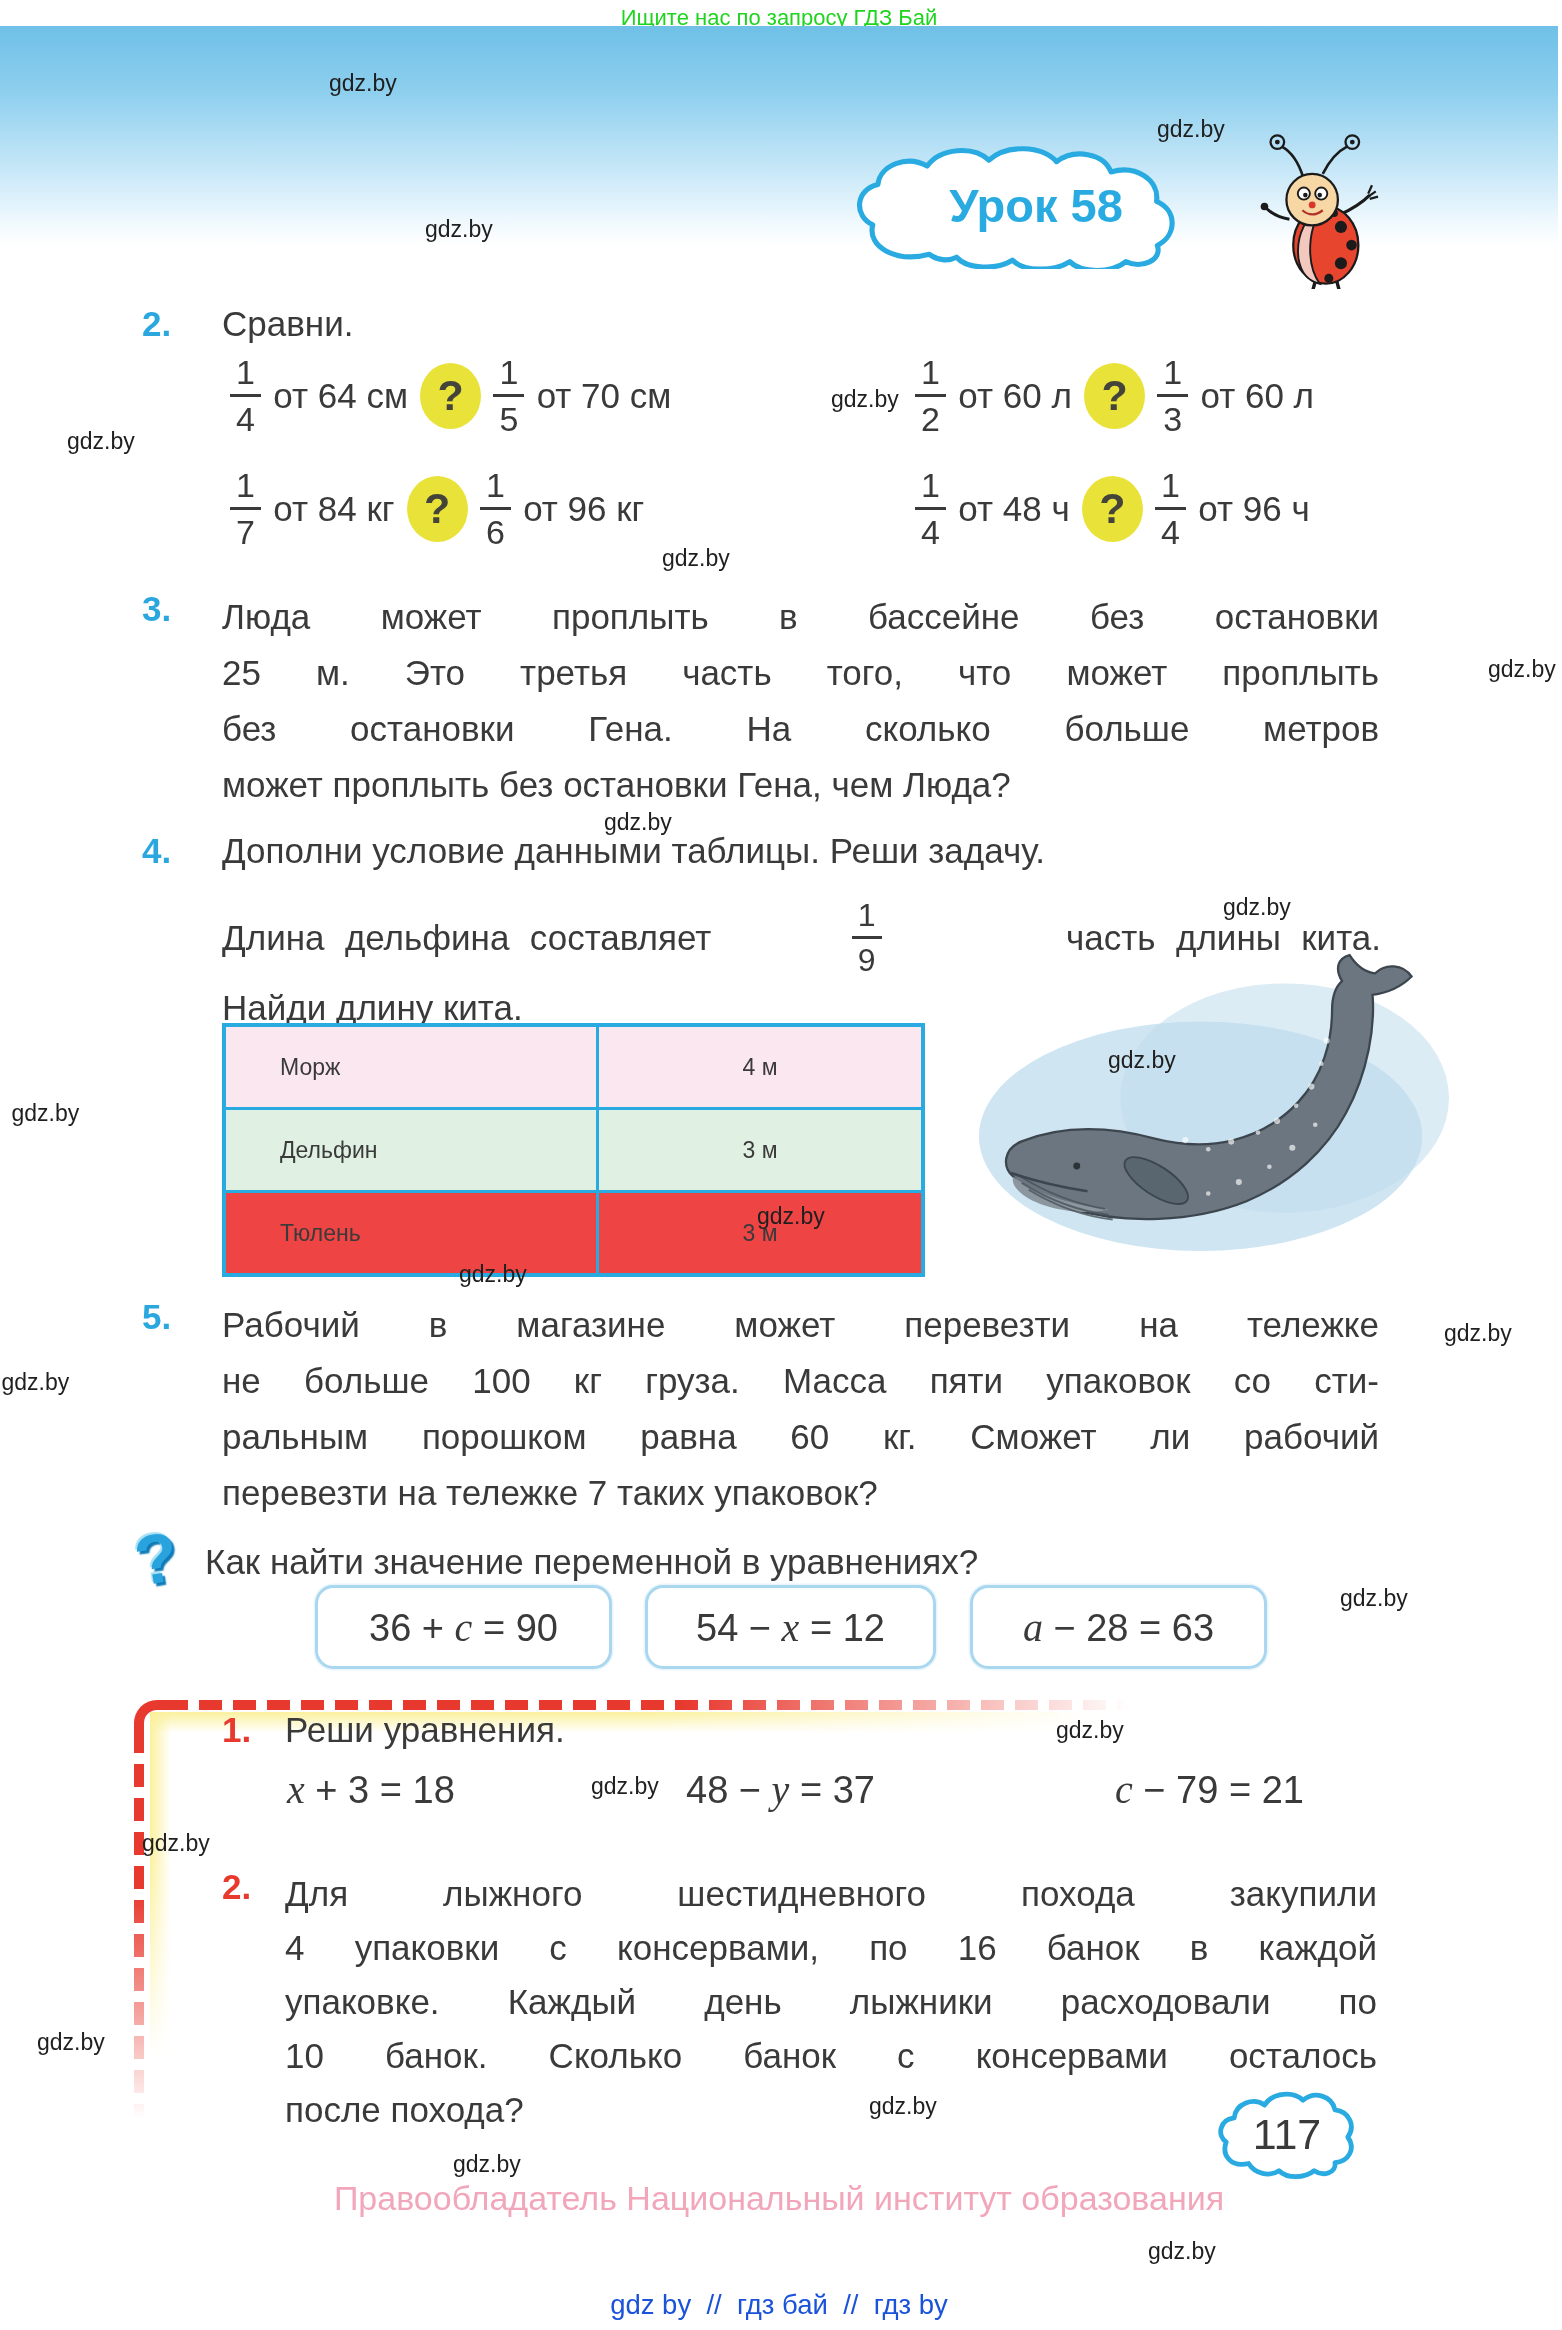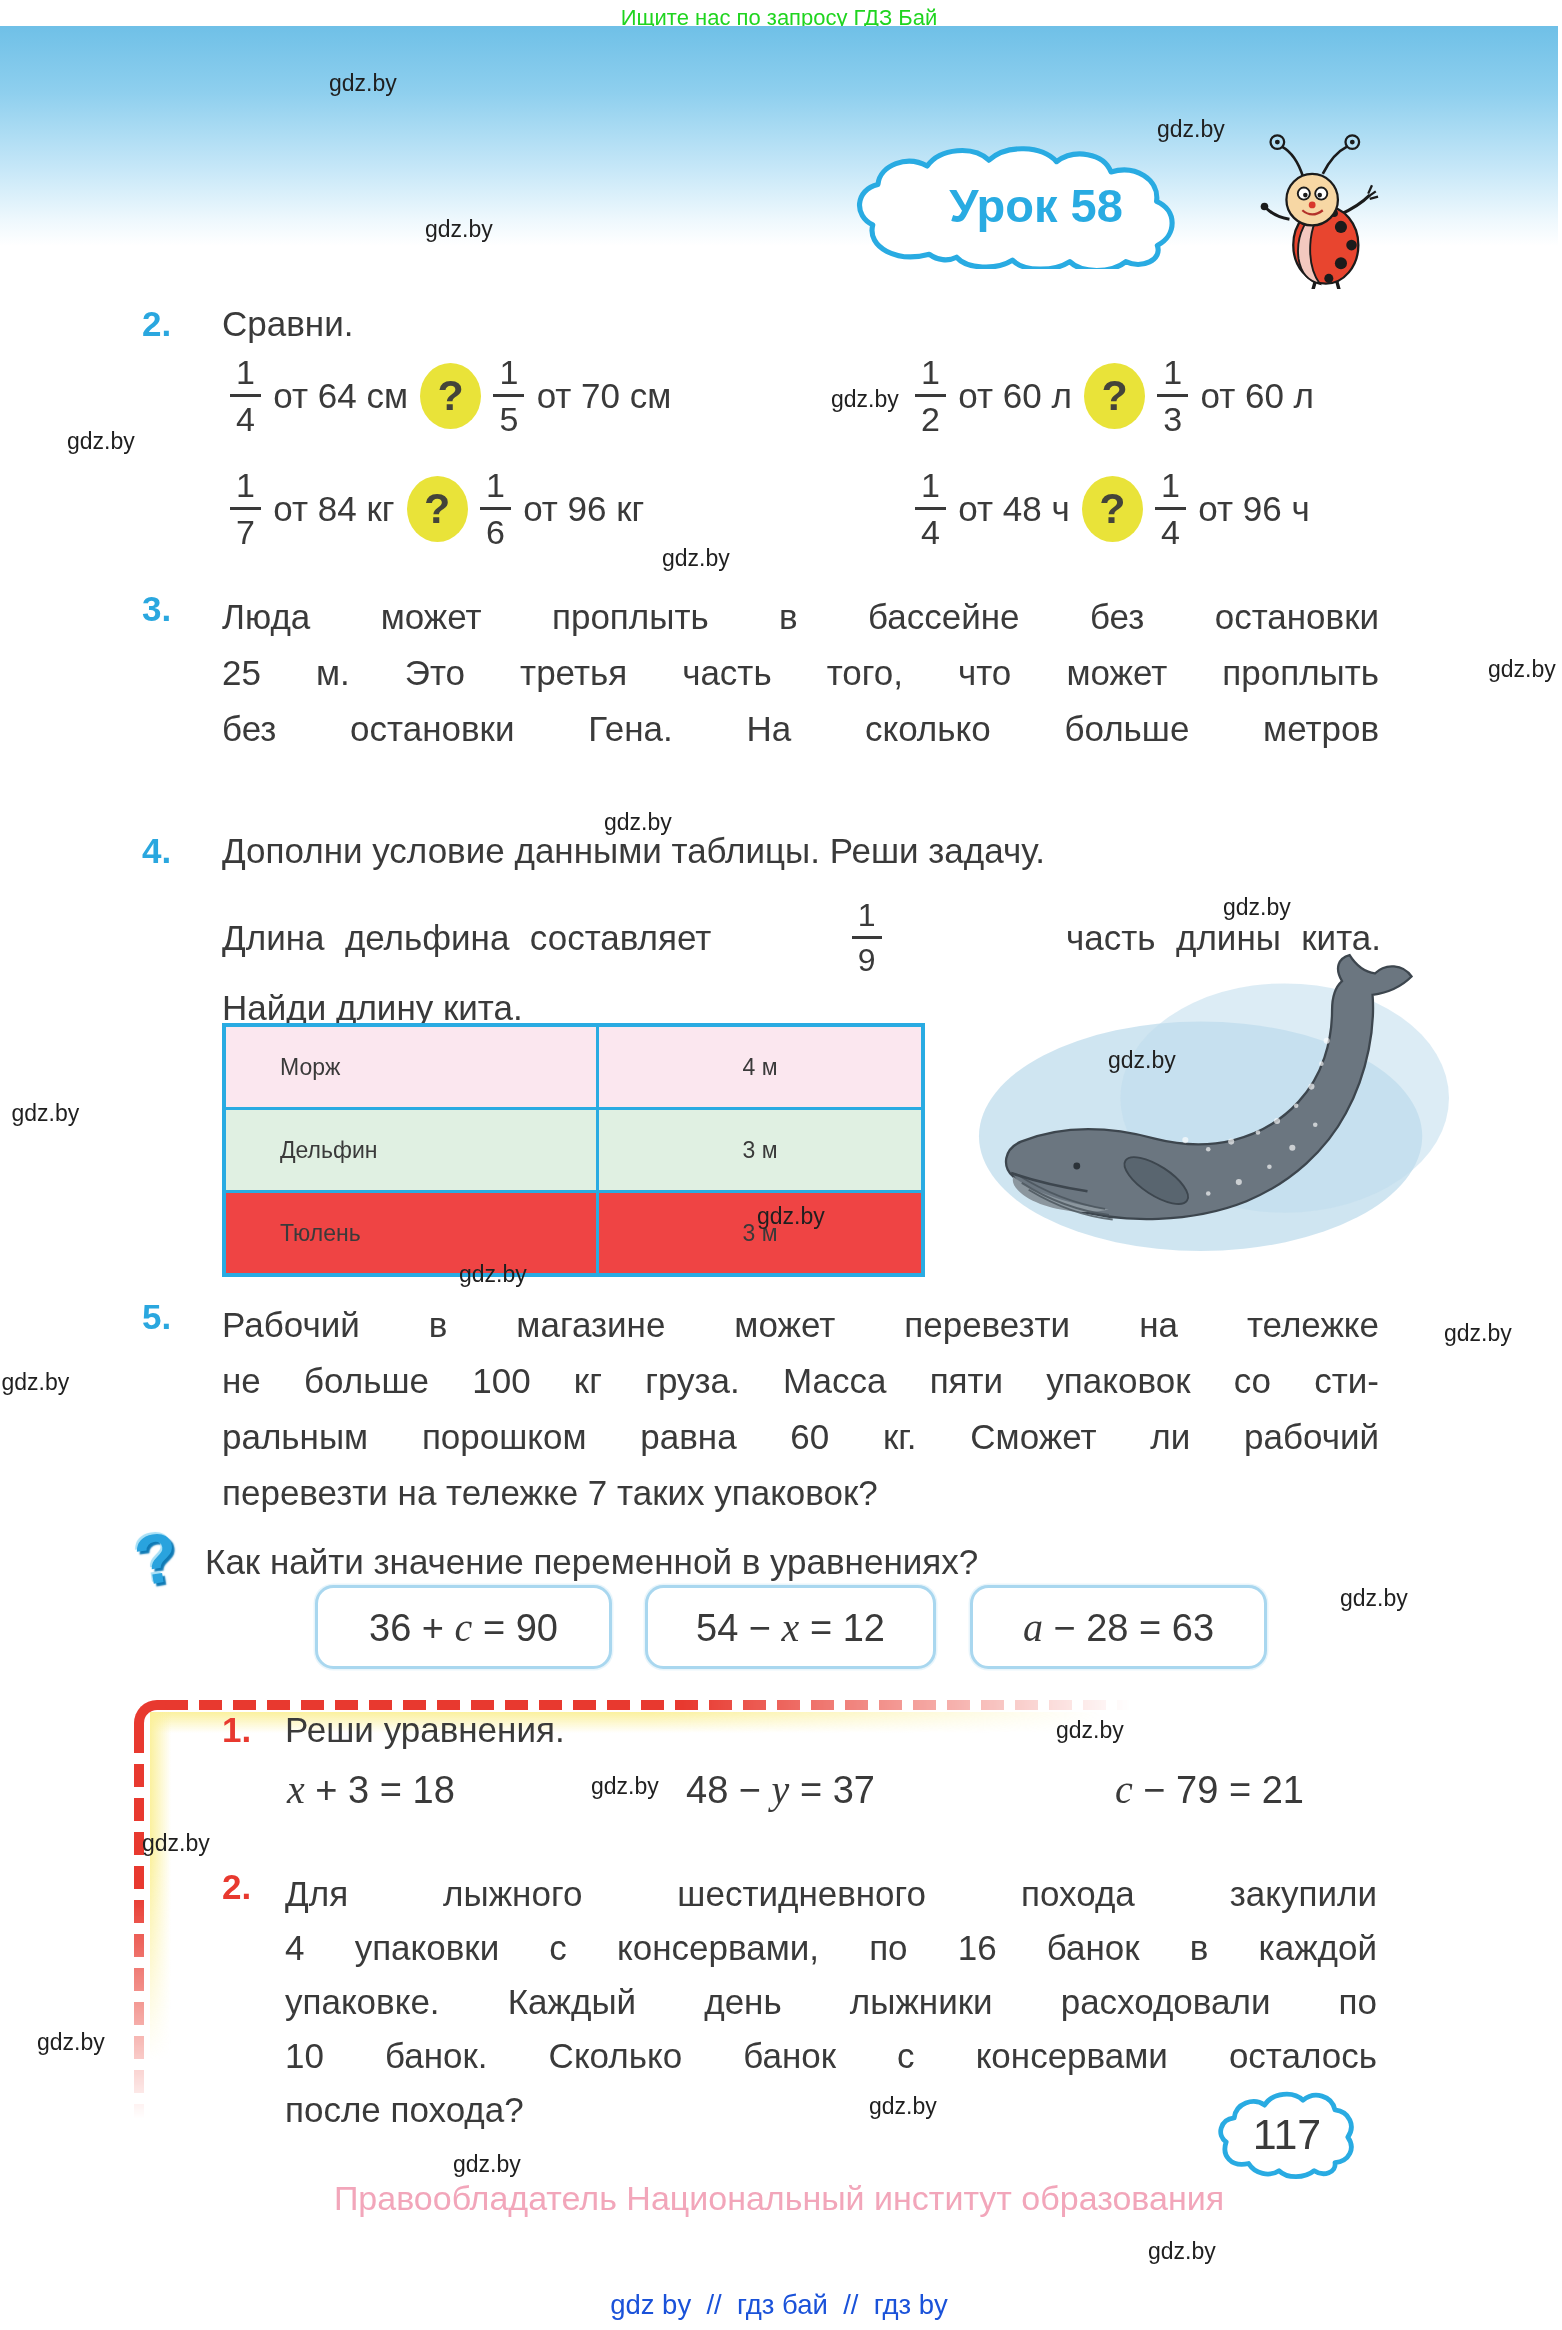--- a/index.html
+++ b/index.html
@@ -180,20 +180,21 @@
         <span class="fd">4</span>
       </span>
     <span>от 96 ч</span>
   </div>
 
   <div class="abs bnum" style="left:142px;top:589px;">3.</div>
   <div class="abs para" style="left:222px;top:589px;width:1157px;">
     <div class="jline">Люда может проплыть в бассейне без остановки</div>
     <div class="jline">25 м. Это третья часть того, что может проплыть</div>
     <div class="jline">без остановки Гена. На сколько больше метров</div>
+    <div class="jlast">может проплыть без остановки Гена, чем Люда?</div>
   </div>
 
   <div class="abs bnum" style="left:142px;top:831px;">4.</div>
   <div class="abs ttl" style="left:222px;top:831px;">Дополни условие данными таблицы. Реши задачу.</div>
   <div class="abs fline" style="left:222px;top:881px;width:1159px;height:113px;">
     <span style="word-spacing:10.7px;">Длина дельфина составляет</span>
     <span class="frac" style="font-size:32px;">
         <span class="fn">1</span>
         <span class="fd">9</span>
       </span>

